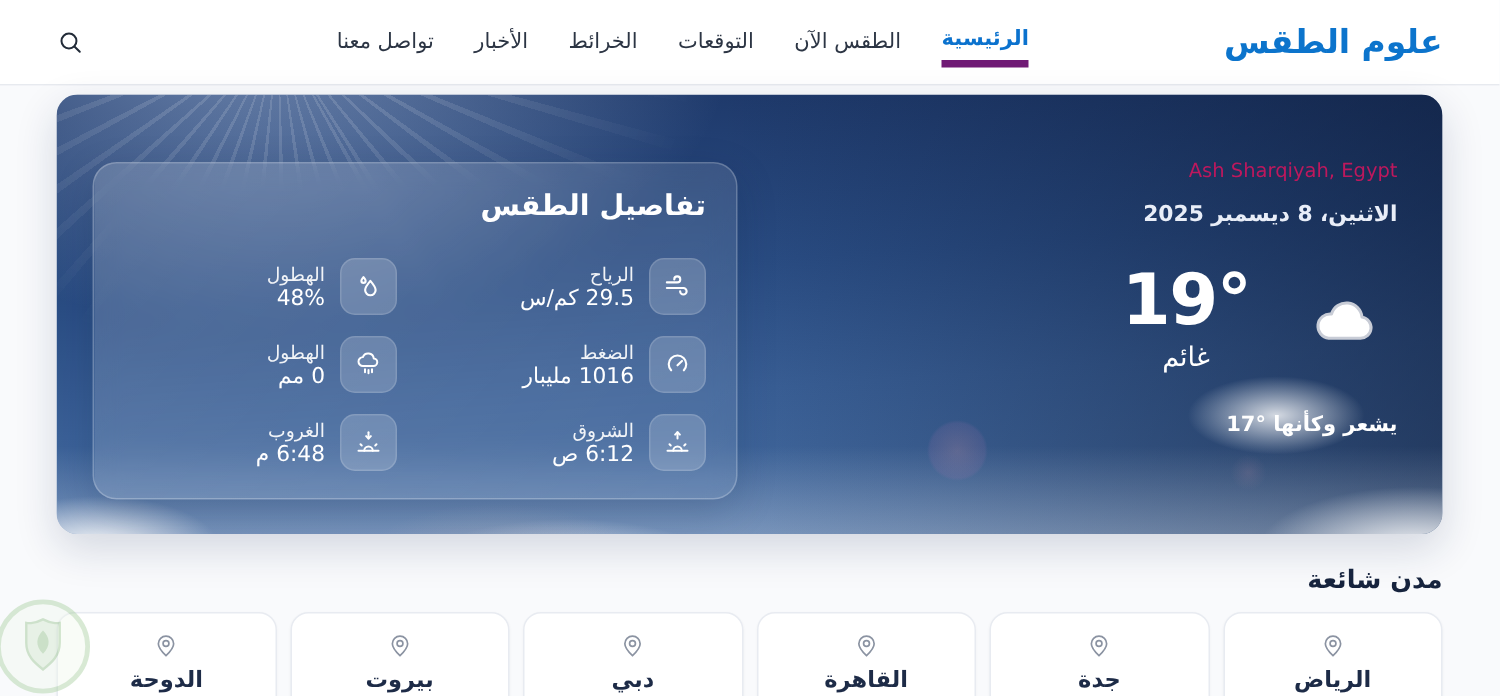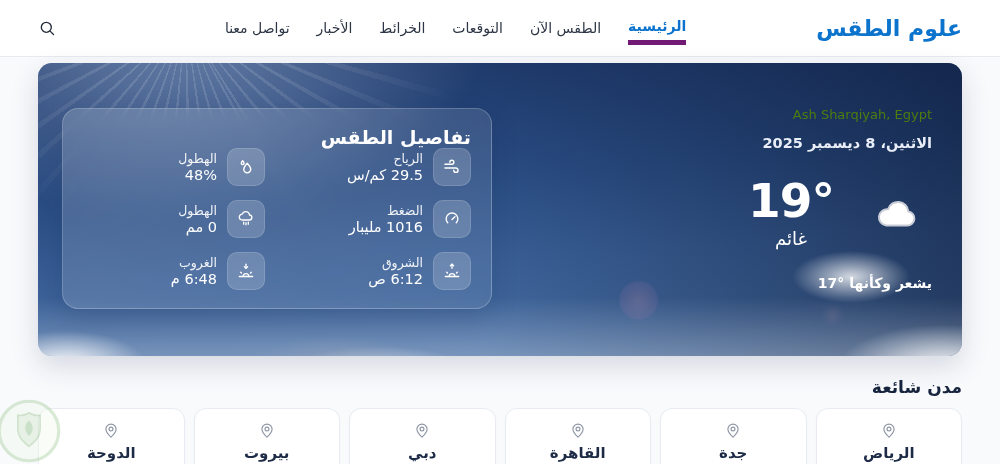--- a/index.html
+++ b/index.html
@@ -52,38 +52,38 @@
       radial-gradient(ellipse 120px 50px at 53% 111%, rgba(255,255,255,.85), transparent 60%),
       radial-gradient(ellipse 95px 42px at 88% 73%, rgba(255,255,255,.8), transparent 62%),
       radial-gradient(ellipse 175px 72px at 98% 104%, rgba(255,255,255,.95), transparent 60%),
       radial-gradient(ellipse 120px 45px at 74% 109%, rgba(248,249,252,.85), transparent 60%),
       linear-gradient(to top, rgba(238,243,250,.3), transparent 20%);
   }
 
   .hero-right { position:absolute; top:44px; right:30px; text-align:right; color:#fff; z-index:3; }
   .loc-row { display:flex; align-items:center; gap:10px; }
   .city-title { font-size:27px; font-weight:bold; letter-spacing:.2px; }
-  .region { font-size:13px; color:#4d7c0f; }
+  .region { font-size:13px; color:#be185d; }
   .date-line { margin-top:13px; font-size:14.5px; font-weight:700; color:#e9eef8; }
   .temp-row { margin-top:26px; display:flex; align-items:center; gap:38px; padding-right:10px; }
   .temp-block { text-align:center; }
   .temp-val { font-size:47px; font-weight:800; line-height:1; letter-spacing:-1px; }
   .condition { font-size:18px; margin-top:4px; }
   .feels-like { margin-top:26px; font-size:14px; font-weight:bold; }
 
   
   .details-card {
     position:absolute; top:45px; left:24px; width:430px; z-index:3;
     background:linear-gradient(135deg, rgba(255,255,255,.17), rgba(255,255,255,.08));
     border:1px solid rgba(255,255,255,.22); border-radius:16px;
     backdrop-filter:blur(9px); -webkit-backdrop-filter:blur(9px);
     padding:17px 20px 18px; color:#fff;
     box-shadow:0 8px 26px rgba(10,25,60,.18);
   }
-  .details-title { font-size:19px; font-weight:bold; margin-bottom:0; }
+  .details-title { font-size:19px; font-weight:bold; margin-bottom:24px; }
   .details-grid { display:grid; grid-template-columns:1fr 1fr; row-gap:14px; column-gap:24px; }
   .detail-item { display:flex; align-items:center; gap:10px; }
   .icon-tile {
     width:38px; height:38px; flex:0 0 38px; border-radius:10px;
     background:rgba(255,255,255,.18); border:1px solid rgba(255,255,255,.14);
     display:flex; align-items:center; justify-content:center;
   }
   .detail-text { text-align:right; }
   .detail-label { font-size:12.5px; color:rgba(255,255,255,.92); }
   .detail-value { font-size:14.5px; font-weight:normal; margin-top:1px; }

